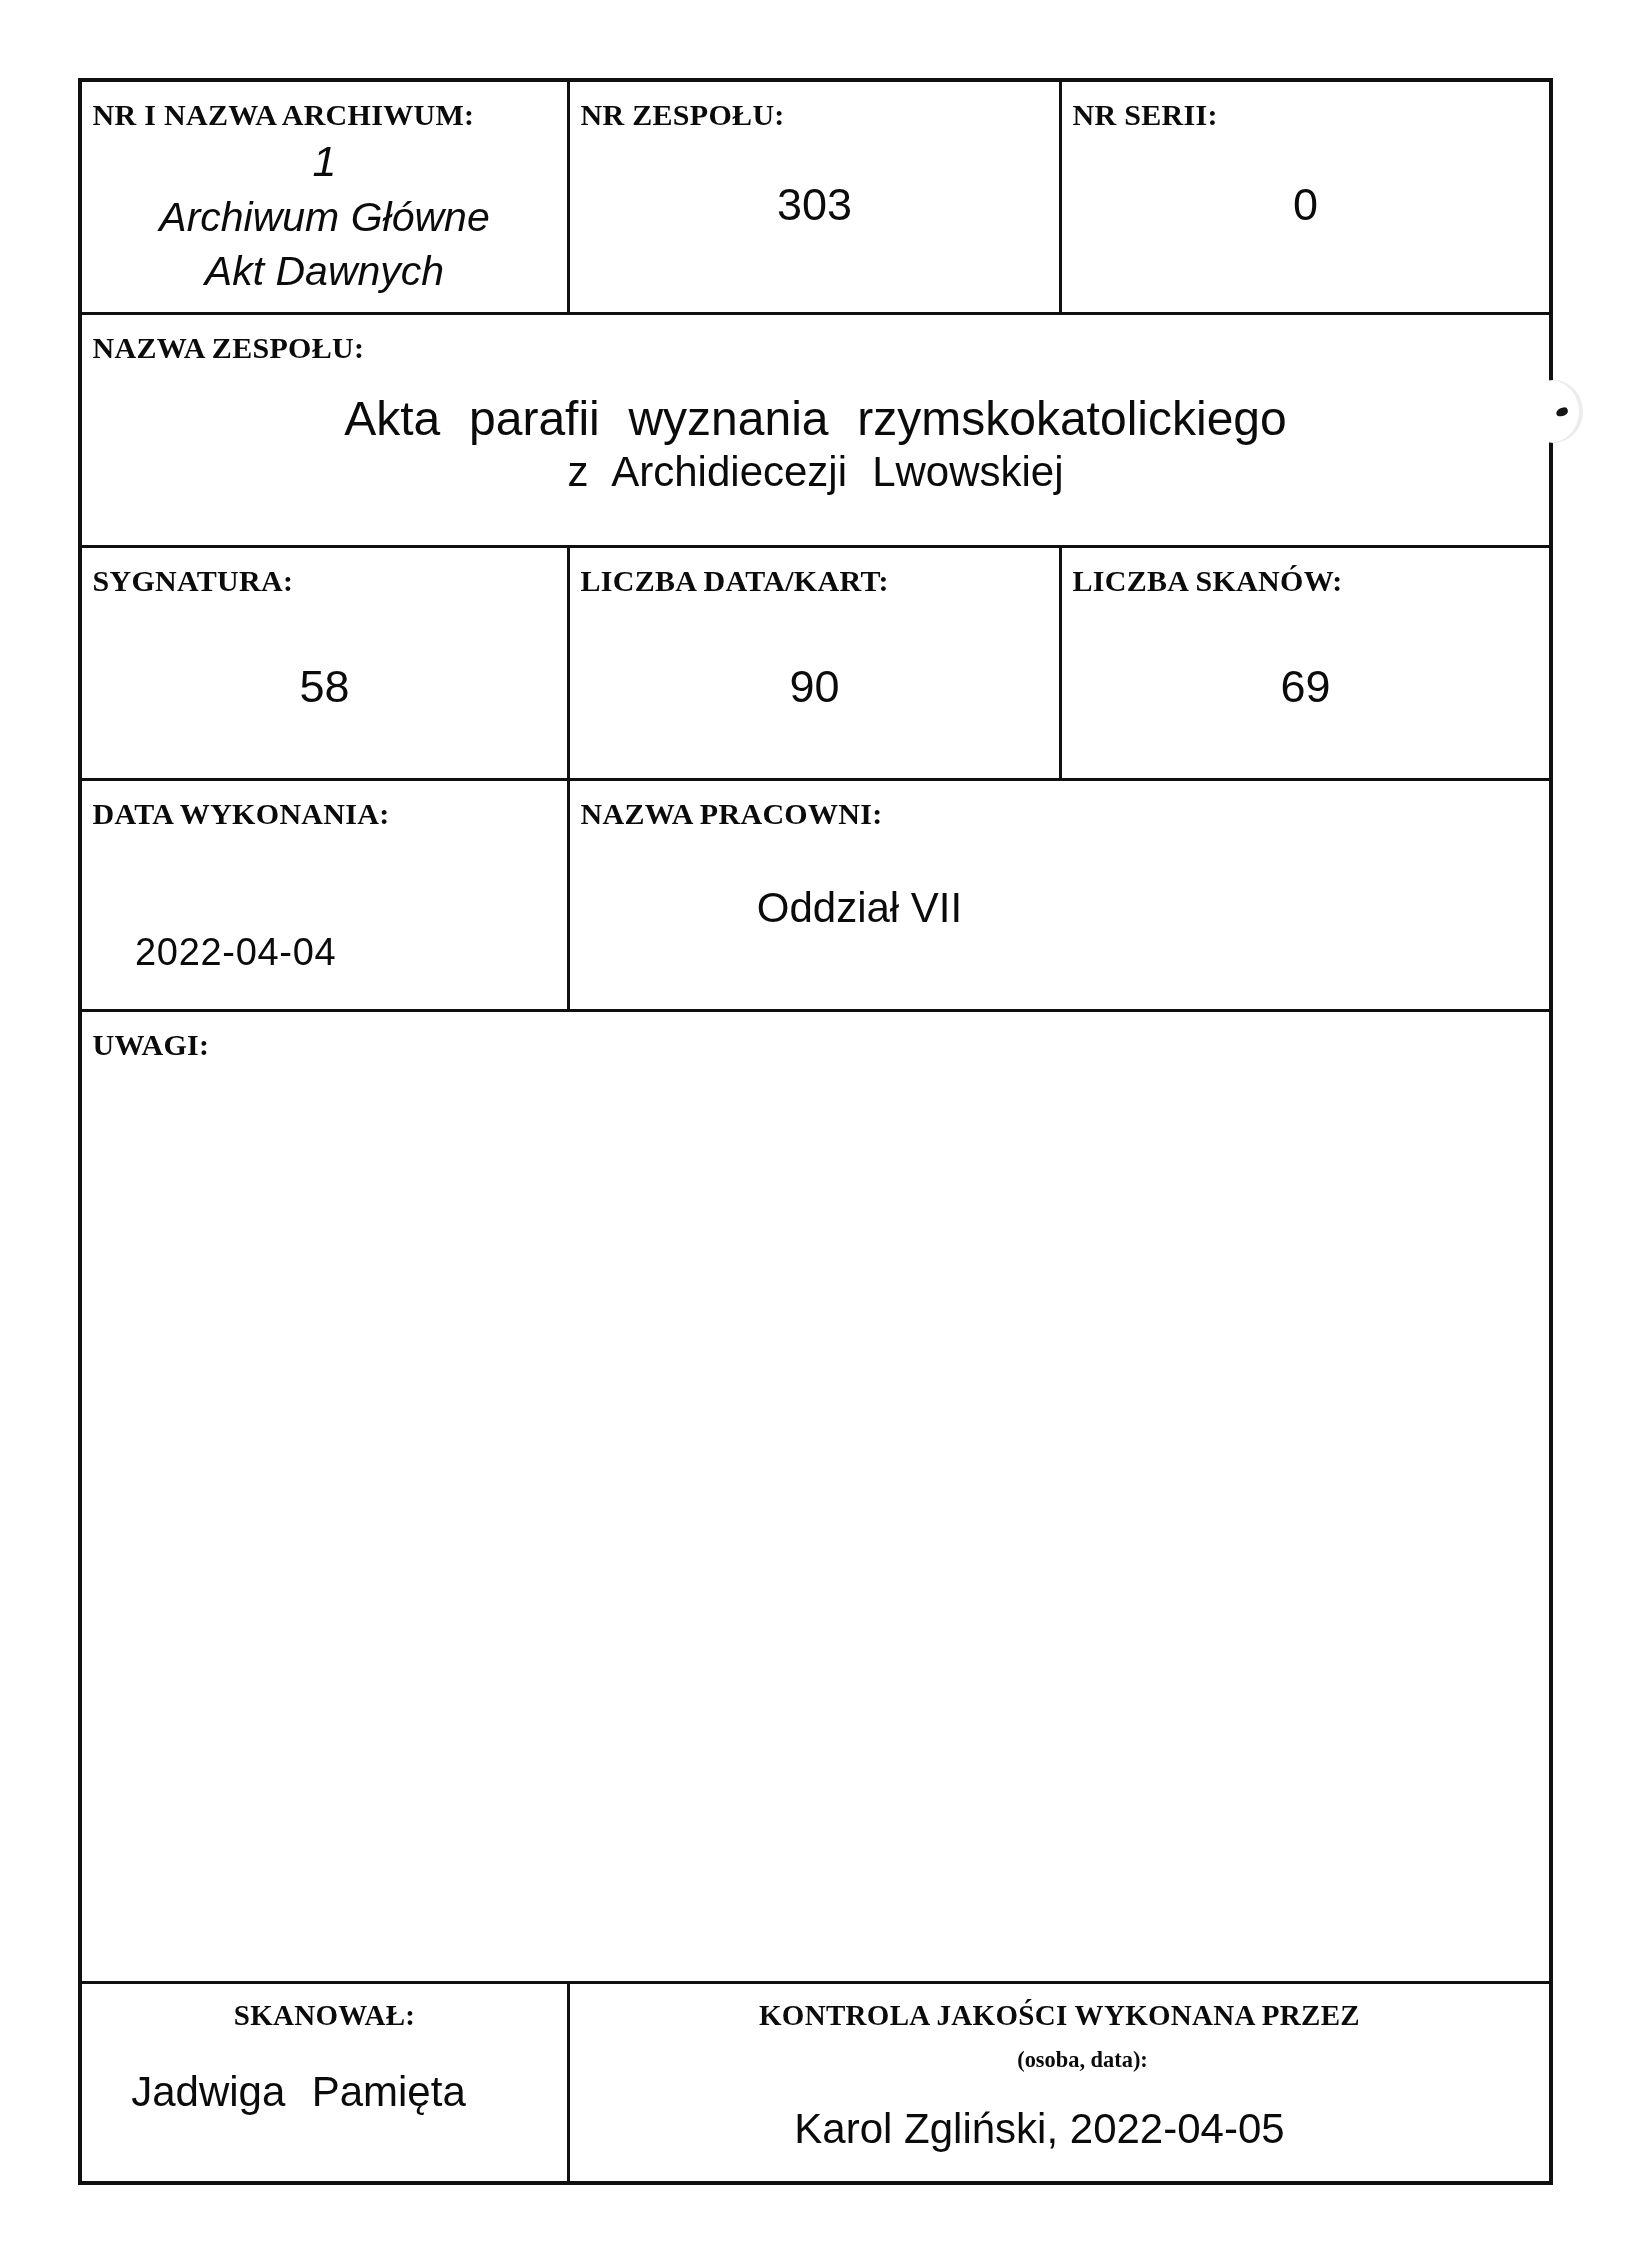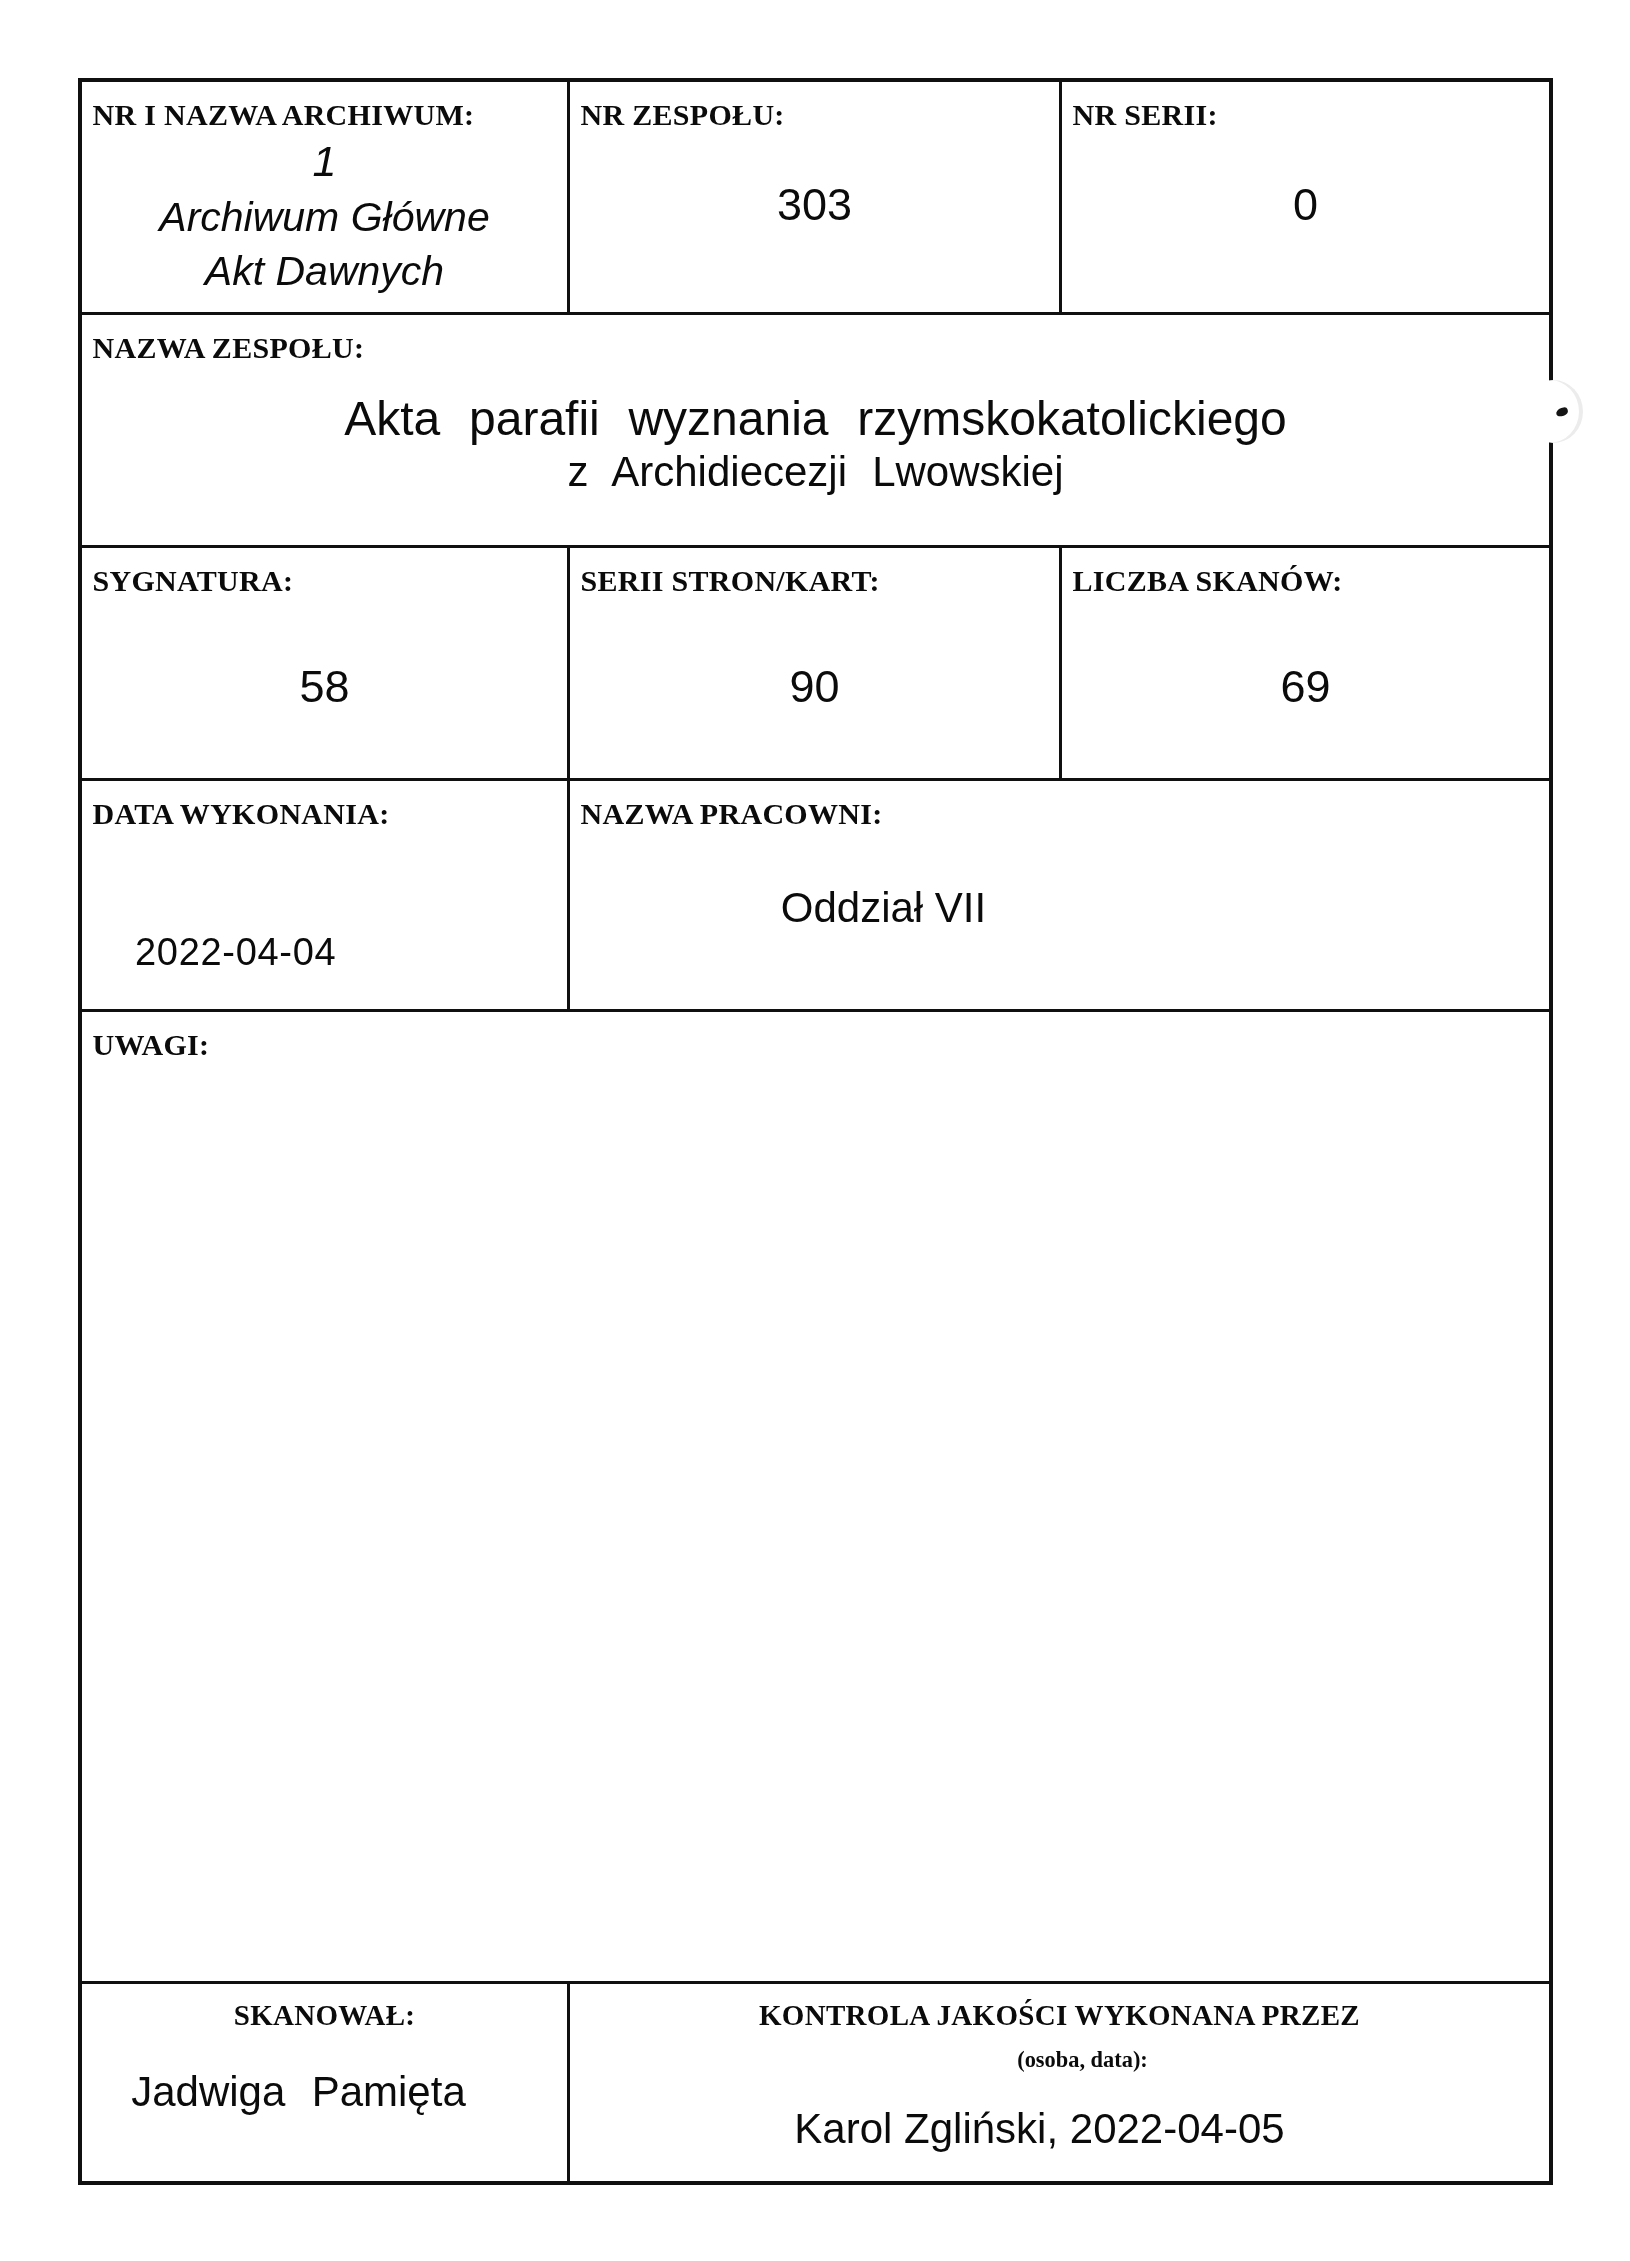--- a/index.html
+++ b/index.html
@@ -47,21 +47,21 @@
 
   
   .fname1{top:76px;font-size:48px;word-spacing:0.32em;}
   .fname2{top:133px;font-size:42px;word-spacing:0.32em;}
 
   
   .count-value{top:113px;}
 
   
   .date-value{left:53px;top:150px;font-size:38px;letter-spacing:0.7px;}
-  .workshop-value{left:0;width:579px;text-align:center;top:103px;font-size:42px;padding-left:24px;}
+  .workshop-value{left:0;width:579px;text-align:center;top:103px;font-size:42px;}
 
   
   .lbl-centered{
     position:absolute;top:14.5px;left:0;right:0;text-align:center;
     font-family:"Liberation Serif", serif;font-weight:bold;
     font-size:29px;letter-spacing:0.3px;color:#0b0b0b;white-space:nowrap;
   }
   .scanner-value{top:84px;font-size:42px;word-spacing:0.35em;transform:translateX(-26px);}
   .qc-sublabel{
     position:absolute;top:63px;left:0;right:0;text-align:center;
@@ -110,21 +110,21 @@
       <span class="val center fname1">Akta parafii wyznania rzymskokatolickiego</span>
       <span class="val center fname2">z Archidiecezji Lwowskiej</span>
     </div>
 
     <div class="cell">
       <span class="lbl">SYGNATURA:</span>
       <span class="val center count-value">58</span>
     </div>
 
     <div class="cell">
-      <span class="lbl">SERII STRON/KART:</span>
+      <span class="lbl">LICZBA DATA/KART:</span>
       <span class="val center count-value">90</span>
     </div>
 
     <div class="cell no-r">
       <span class="lbl">LICZBA SKANÓW:</span>
       <span class="val center count-value">69</span>
     </div>
 
     <div class="cell">
       <span class="lbl">DATA WYKONANIA:</span>

